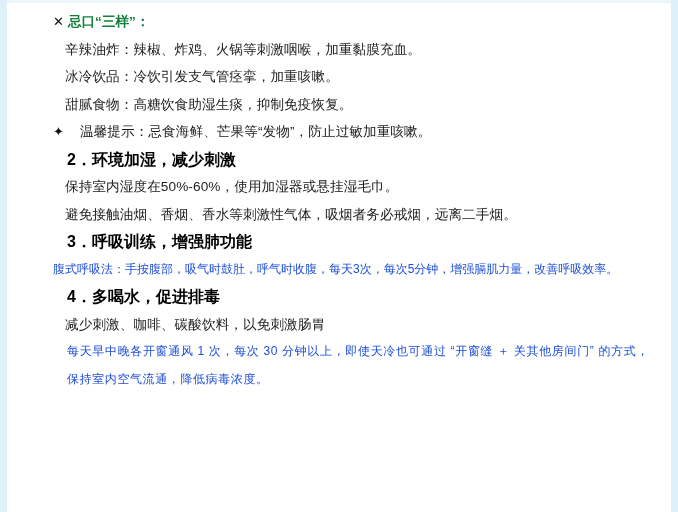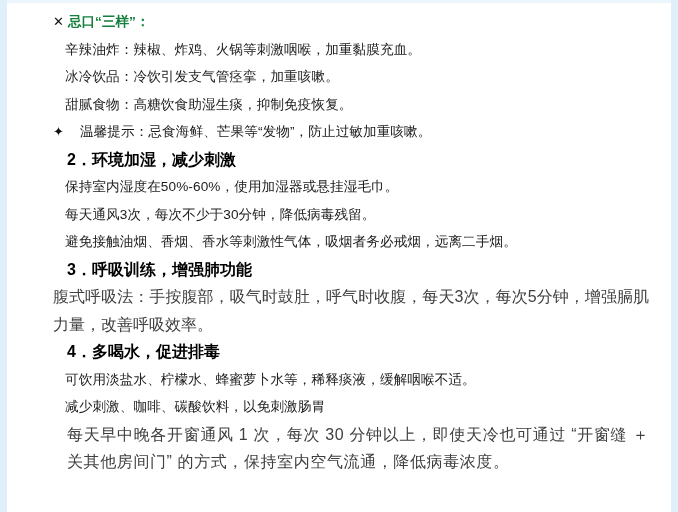--- a/index.html
+++ b/index.html
@@ -69,23 +69,23 @@
   }
   .marker-text {
     font-weight: bold;
     font-size: 13.6px;
     color: #15803d;
   }
   .para-indent {
     padding-left: 14px;
   }
   .wrap-block {
-    font-size: 16px;
+    font-size: 12px;
     line-height: 27.5px;
-    color: #404040;
+    color: #1d4ed8;
     text-align: justify;
     text-justify: inter-ideograph;
   }
   .spaced {
     letter-spacing: 0.6px;
   }
 </style>
 </head>
 <body>
 
@@ -105,32 +105,30 @@
 
     <div class="marker-line">
       <span class="marker">✦</span>
       <span class="line body-line">温馨提示：忌食海鲜、芒果等“发物”，防止过敏加重咳嗽。</span>
     </div>
 
     <div class="heading para-indent">2．环境加湿，减少刺激</div>
 
     <div class="line body-line">保持室内湿度在50%-60%，使用加湿器或悬挂湿毛巾。</div>
 
-    <div class="line body-line">每天通风3次，每次不少于30分钟，降低病毒残留。</div>
 
     <div class="line body-line">避免接触油烟、香烟、香水等刺激性气体，吸烟者务必戒烟，远离二手烟。</div>
 
     <div class="heading para-indent">3．呼吸训练，增强肺功能</div>
 
     <div class="wrap-block">腹式呼吸法：手按腹部，吸气时鼓肚，呼气时收腹，每天3次，每次5分钟，增强膈肌力量，改善呼吸效率。</div>
 
 
     <div class="heading para-indent">4．多喝水，促进排毒</div>
 
 
-    <div class="line body-line">可饮用淡盐水、柠檬水、蜂蜜萝卜水等，稀释痰液，缓解咽喉不适。</div>
 
     <div class="line body-line">减少刺激、咖啡、碳酸饮料，以免刺激肠胃</div>
 
     <div class="wrap-block spaced para-indent">每天早中晚各开窗通风 1 次，每次 30 分钟以上，即使天冷也可通过 “开窗缝 ＋ 关其他房间门” 的方式，保持室内空气流通，降低病毒浓度。</div>
 
   </div>
 </div>
 
 </body></html>

